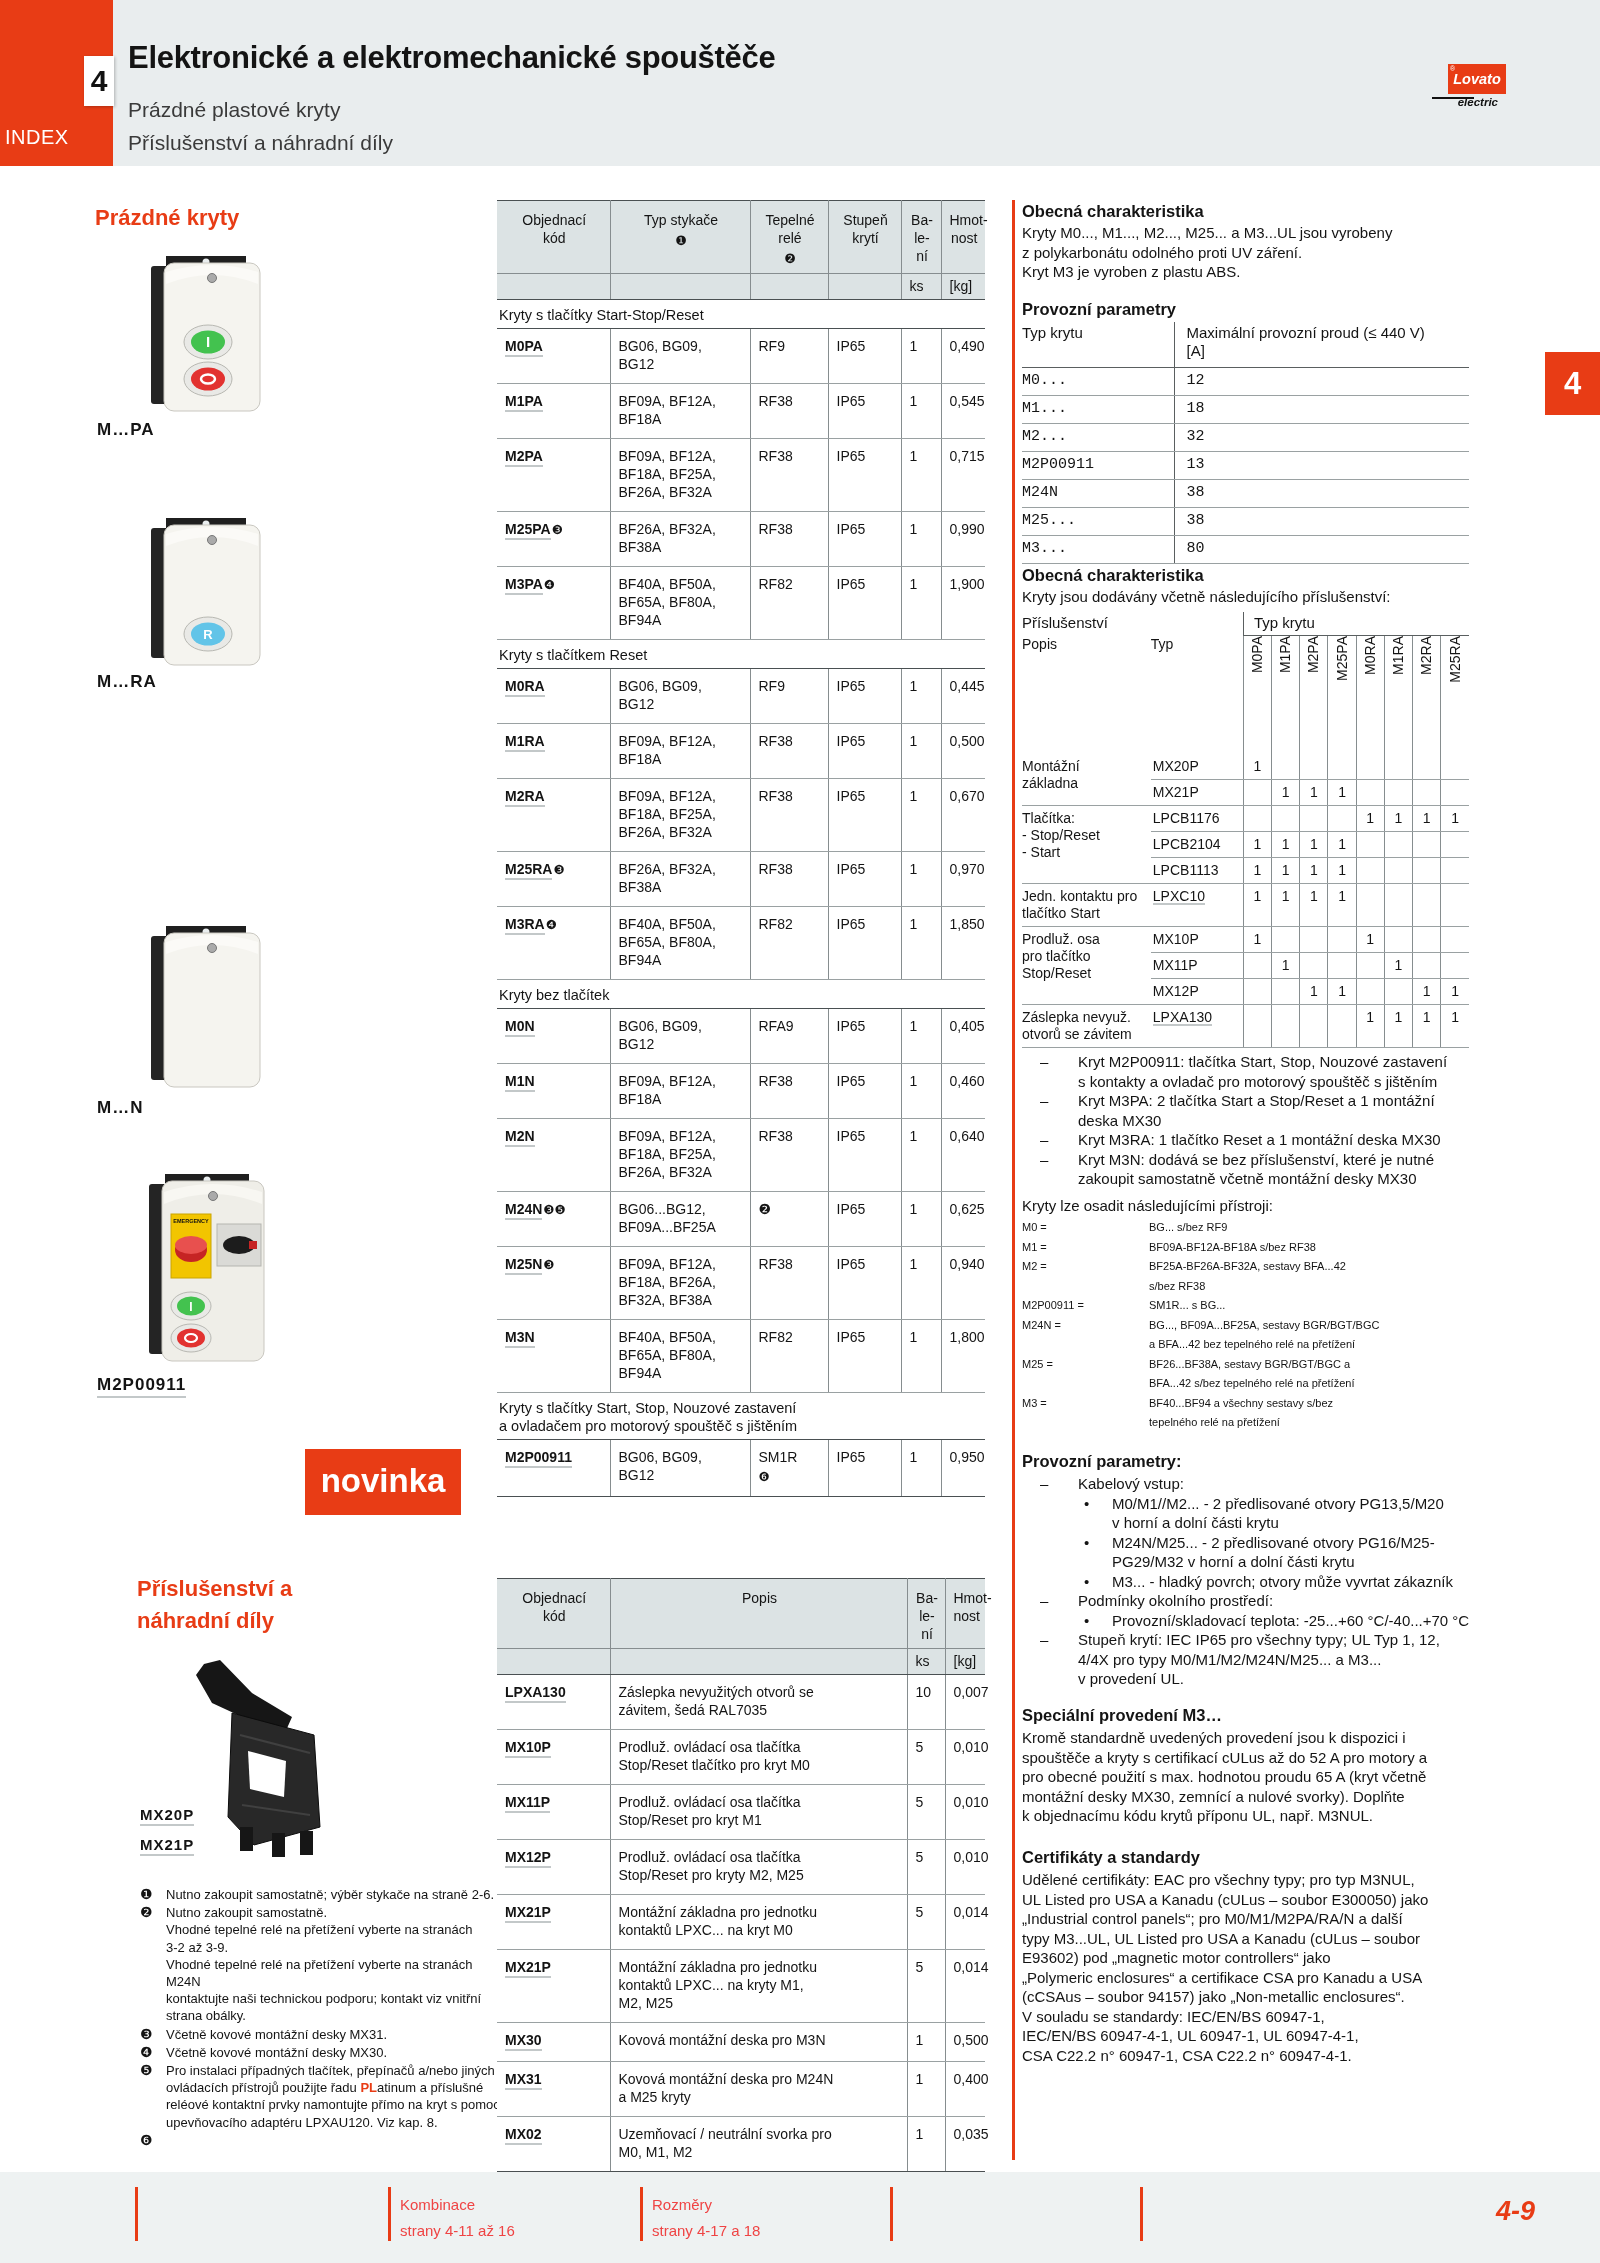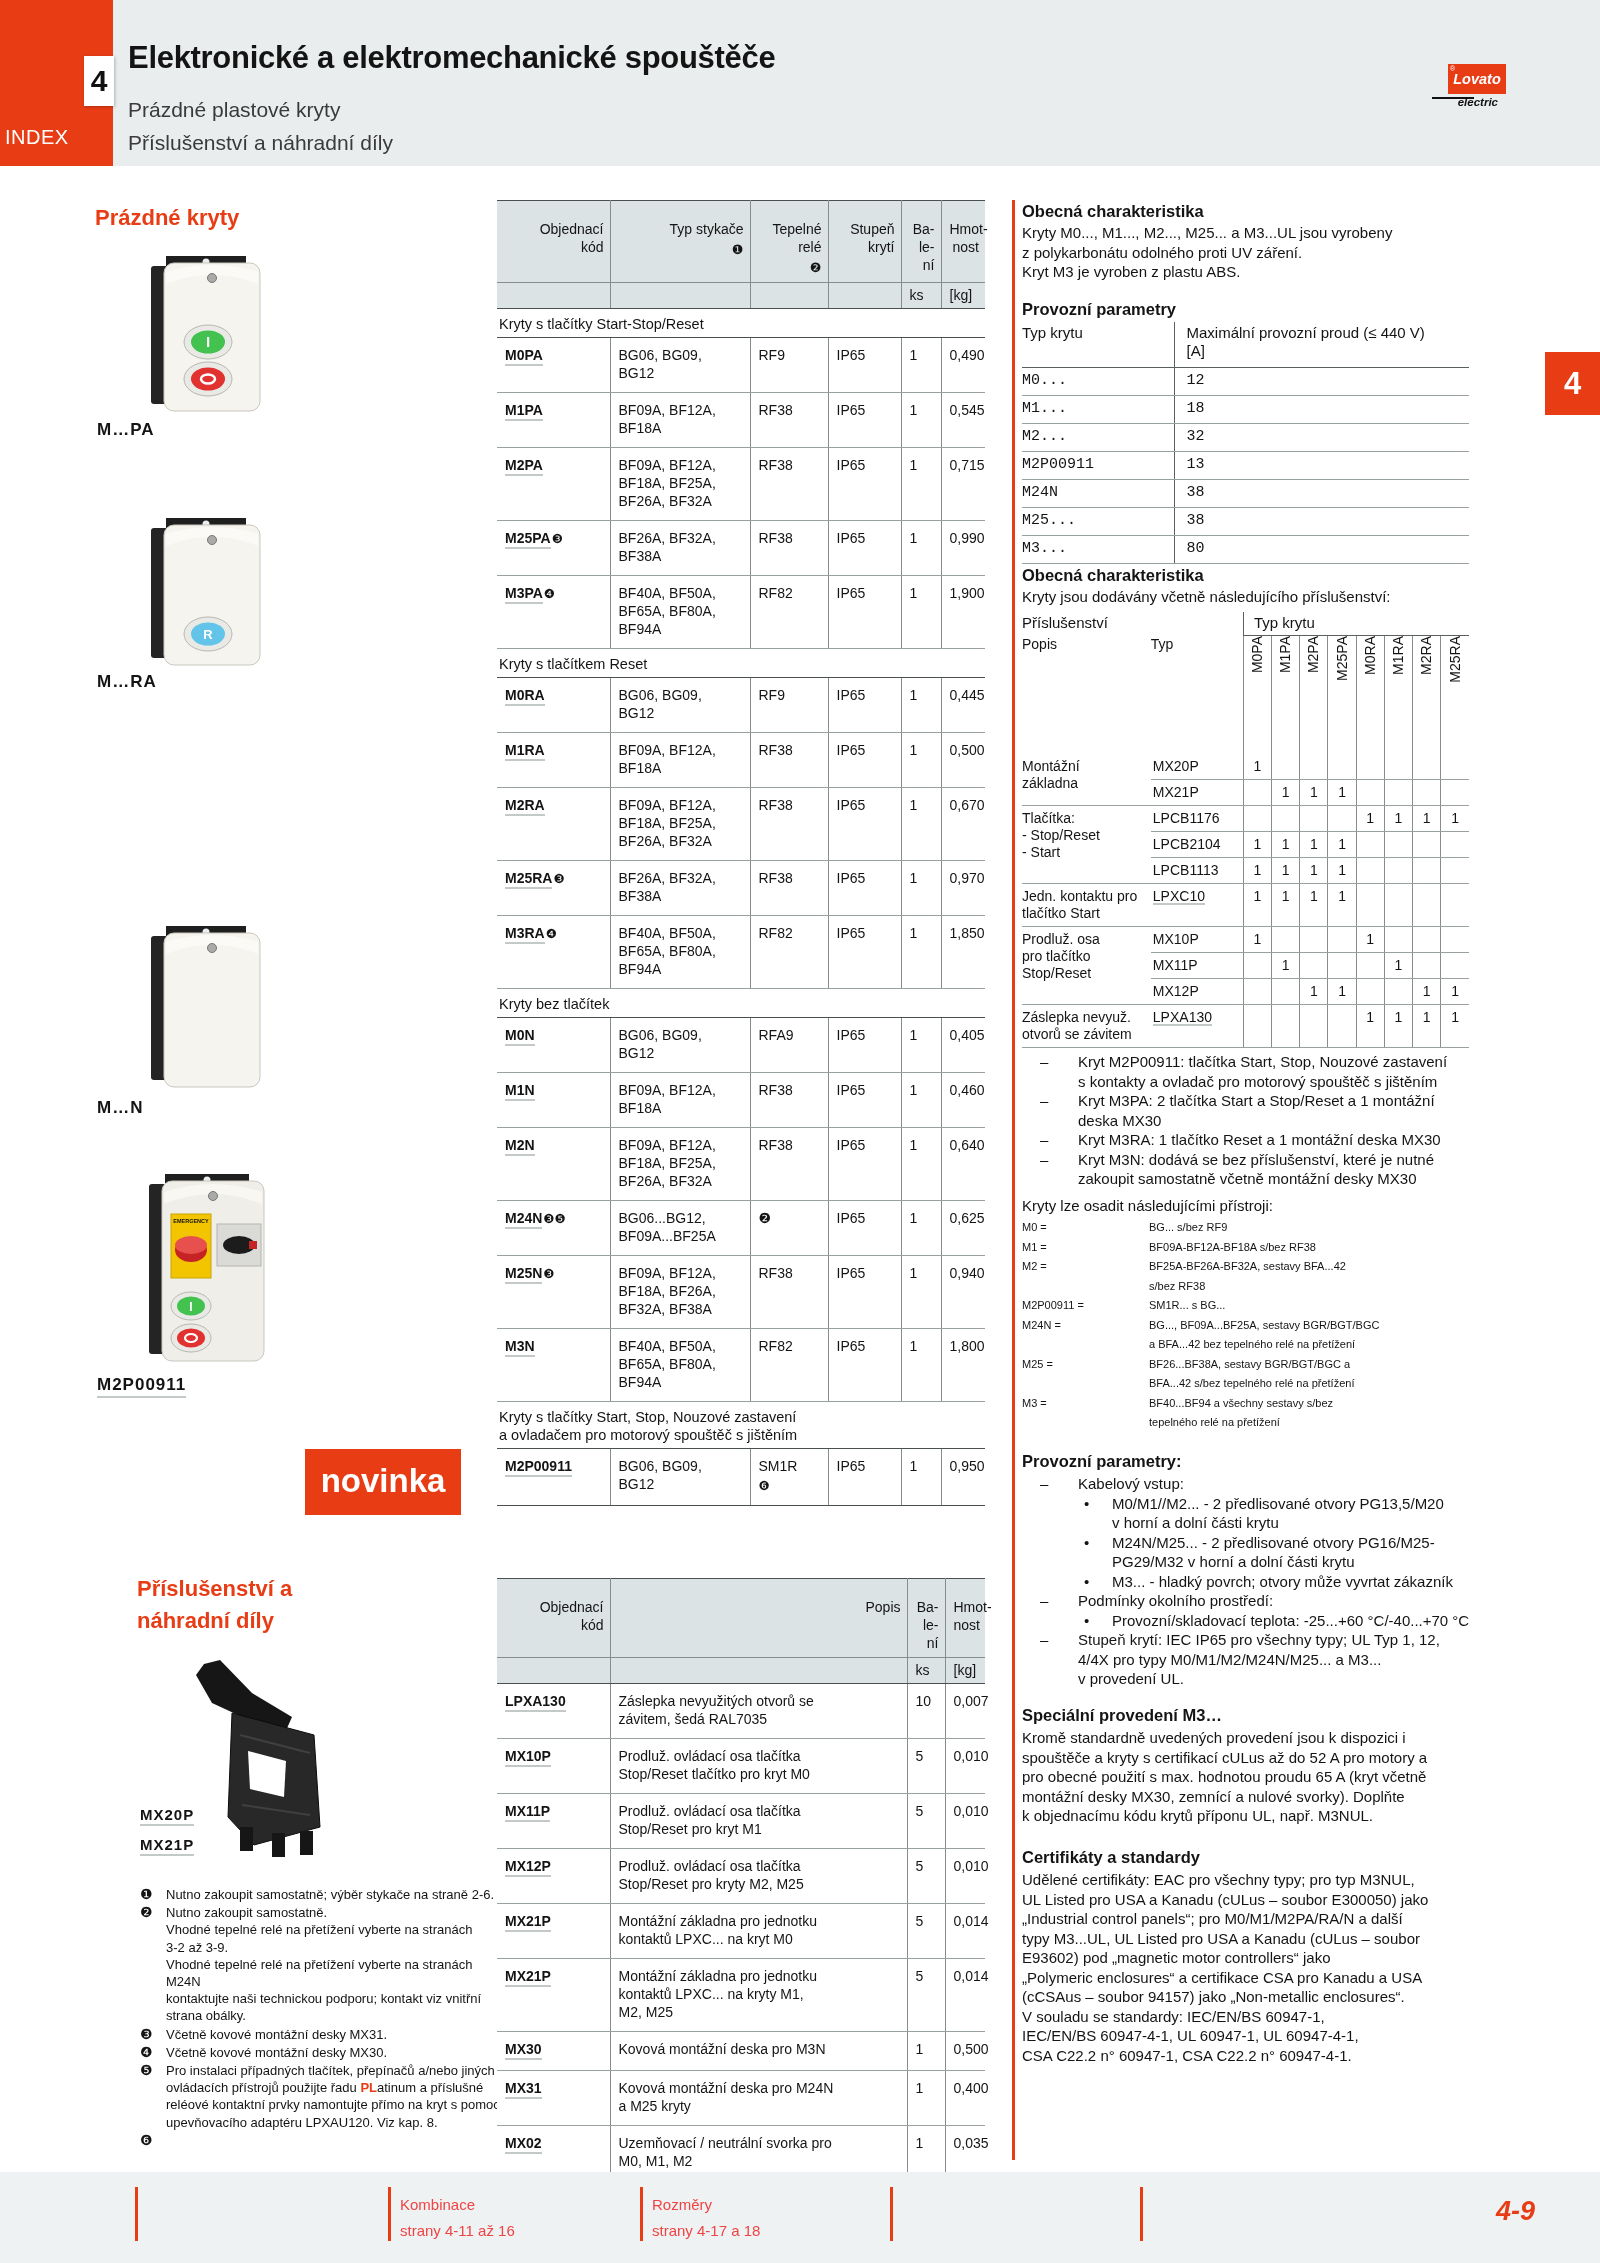--- a/index.html
+++ b/index.html
@@ -44,22 +44,22 @@
   .red-h{color:var(--red);font-size:22px;font-weight:bold;}
   .cap{font-weight:bold;font-size:17px;letter-spacing:1px;}
   .ucap{display:inline-block;border-bottom:2px solid var(--ucol);padding-bottom:1px;}
   .badge{left:305px;top:1449px;width:156px;height:66px;background:var(--red);color:#fff;font-weight:bold;font-size:33px;text-align:center;line-height:63px;}
   .fns{left:140px;top:1886px;width:368px;font-size:13px;line-height:17.2px;}
   .fn{position:relative;padding-left:26px;margin-bottom:1px;}
   .fn .m{position:absolute;left:0;top:0;font-size:14px;}
 
   
   table.cat{border-collapse:collapse;table-layout:fixed;background:#fff;font-size:14px;line-height:18px;color:var(--ink);}
-  table.cat th{background:var(--cellgray);font-weight:normal;text-align:right;vertical-align:top;
-    padding:19px 6px 5px 8px;border-right:1px solid var(--lineM);border-bottom:1px solid var(--lineM);border-top:1px solid var(--lineD);}
+  table.cat th{background:var(--cellgray);font-weight:normal;text-align:center;vertical-align:top;
+    padding:10px 6px 5px 8px;border-right:1px solid var(--lineM);border-bottom:1px solid var(--lineM);border-top:1px solid var(--lineD);}
   table.cat th:last-child{border-right:none;}
   table.cat td{vertical-align:top;padding:8px 6px 10px 8px;border-right:1px solid var(--lineM);border-bottom:1px solid var(--lineL);}
   table.cat td:last-child{border-right:none;}
   table.cat tr.unit td{background:var(--cellgray);padding:3px 6px 4px 8px;border-bottom:1px solid var(--lineD);}
   table.cat tr.sec td{border-right:none;border-bottom:1px solid var(--lineD);padding:6px 2px 4px 2px;font-size:14.5px;background:#fff;}
   table.cat tr:last-child td{border-bottom:1.5px solid var(--lineD);}
   .code{font-weight:bold;}
   .cu{display:inline-block;border-bottom:2px solid var(--ucol);padding-bottom:1px;line-height:15px;}
   .mk{font-size:12.5px;margin-left:1px;}
   .mk2{display:block;font-size:12.5px;margin-top:2px;}

